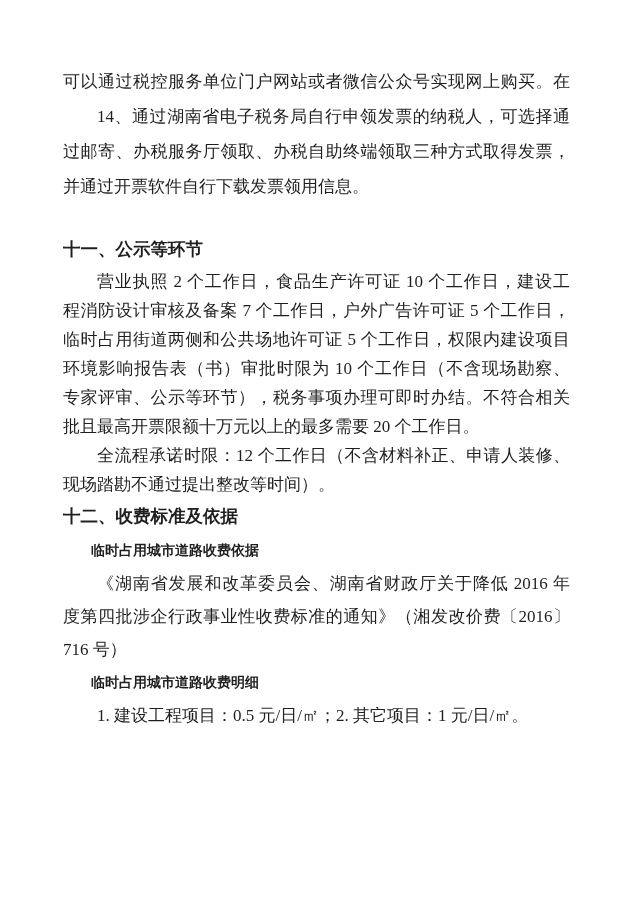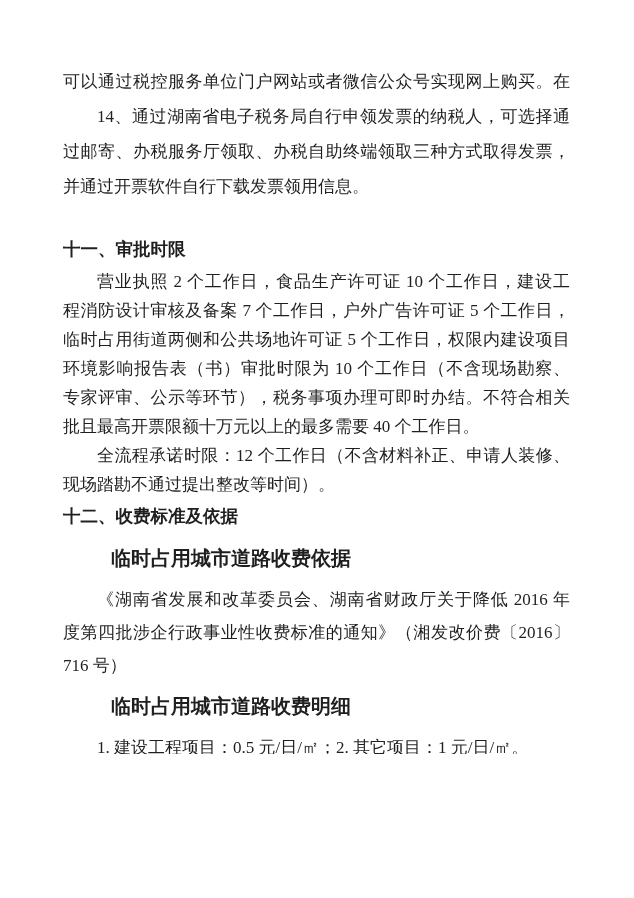--- a/index.html
+++ b/index.html
@@ -39,24 +39,24 @@
     font-size: 17.5px;
     line-height: 35px;
     margin: 0;
   }
   .sec-heading.gap-top {
     margin-top: 28px;
   }
   .sub-heading {
     font-family: "Liberation Sans", "DejaVu Sans", sans-serif;
     font-weight: bold;
-    font-size: 20px;
+    font-size: 14px;
     line-height: 33px;
     text-indent: 2em;
-    margin: 8px;
+    margin: 0;
   }
   .page-number {
     position: absolute;
     left: 0;
     right: 0;
     top: 818px;
     text-align: center;
     font-size: 10.5px;
     line-height: 14px;
     color: #2a2a2a;
@@ -66,27 +66,27 @@
 <body>
 
 <div class="page">
 
   <div class="line just">可以通过税控服务单位门户网站或者微信公众号实现网上购买。在</div>
 
   <div class="line just indent">14、通过湖南省电子税务局自行申领发票的纳税人，可选择通</div>
   <div class="line just">过邮寄、办税服务厅领取、办税自助终端领取三种方式取得发票，</div>
   <div class="line">并通过开票软件自行下载发票领用信息。</div>
 
-  <h2 class="sec-heading gap-top">十一、审批时限</h2>
+  <h2 class="sec-heading gap-top">十一、公示等环节</h2>
   <div class="line s1 just indent">营业执照 2 个工作日，食品生产许可证 10 个工作日，建设工</div>
   <div class="line s1 just">程消防设计审核及备案 7 个工作日，户外广告许可证 5 个工作日，</div>
   <div class="line s1 just">临时占用街道两侧和公共场地许可证 5 个工作日，权限内建设项目</div>
   <div class="line s1 just">环境影响报告表（书）审批时限为 10 个工作日（不含现场勘察、</div>
   <div class="line s1 just">专家评审、公示等环节），税务事项办理可即时办结。不符合相关</div>
-  <div class="line s1">批且最高开票限额十万元以上的最多需要 40 个工作日。</div>
+  <div class="line s1">批且最高开票限额十万元以上的最多需要 20 个工作日。</div>
   <div class="line s1 just indent">全流程承诺时限：12 个工作日（不含材料补正、申请人装修、</div>
   <div class="line s1">现场踏勘不通过提出整改等时间）。</div>
 
   <h2 class="sec-heading">十二、收费标准及依据</h2>
   <h3 class="sub-heading">临时占用城市道路收费依据</h3>
   <div class="line s2 just indent">《湖南省发展和改革委员会、湖南省财政厅关于降低 2016 年</div>
   <div class="line s2 just">度第四批涉企行政事业性收费标准的通知》（湘发改价费〔2016〕</div>
   <div class="line s2">716 号）</div>
   <h3 class="sub-heading">临时占用城市道路收费明细</h3>
   <div class="line s2 indent">1. 建设工程项目：0.5 元/日/㎡；2. 其它项目：1 元/日/㎡。</div>

